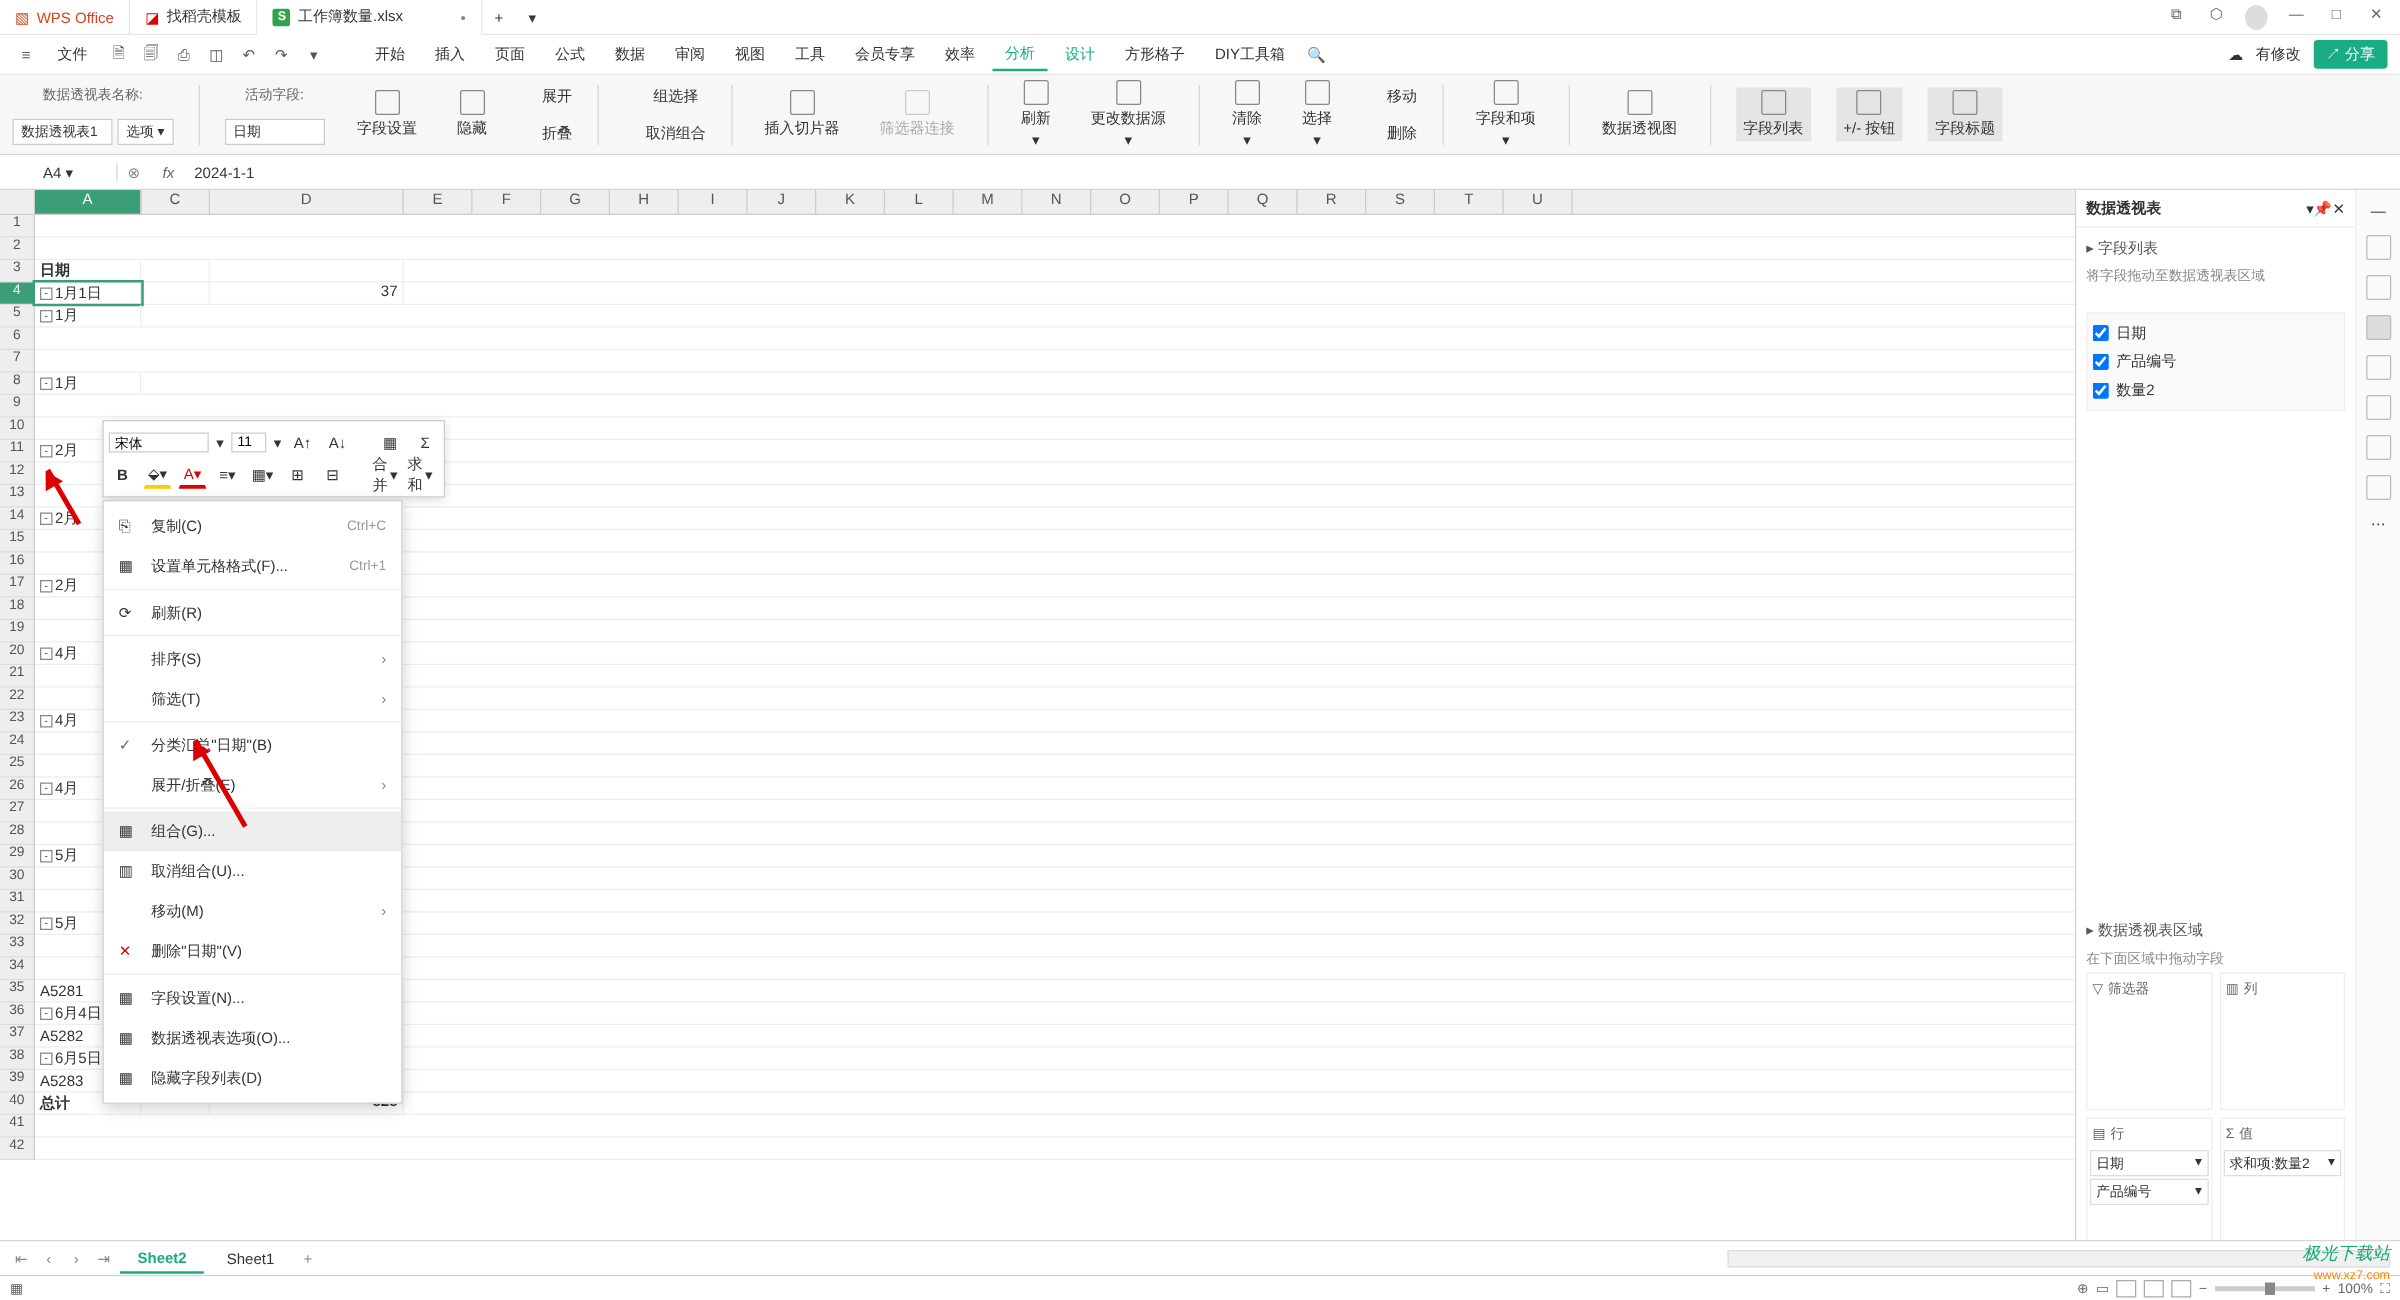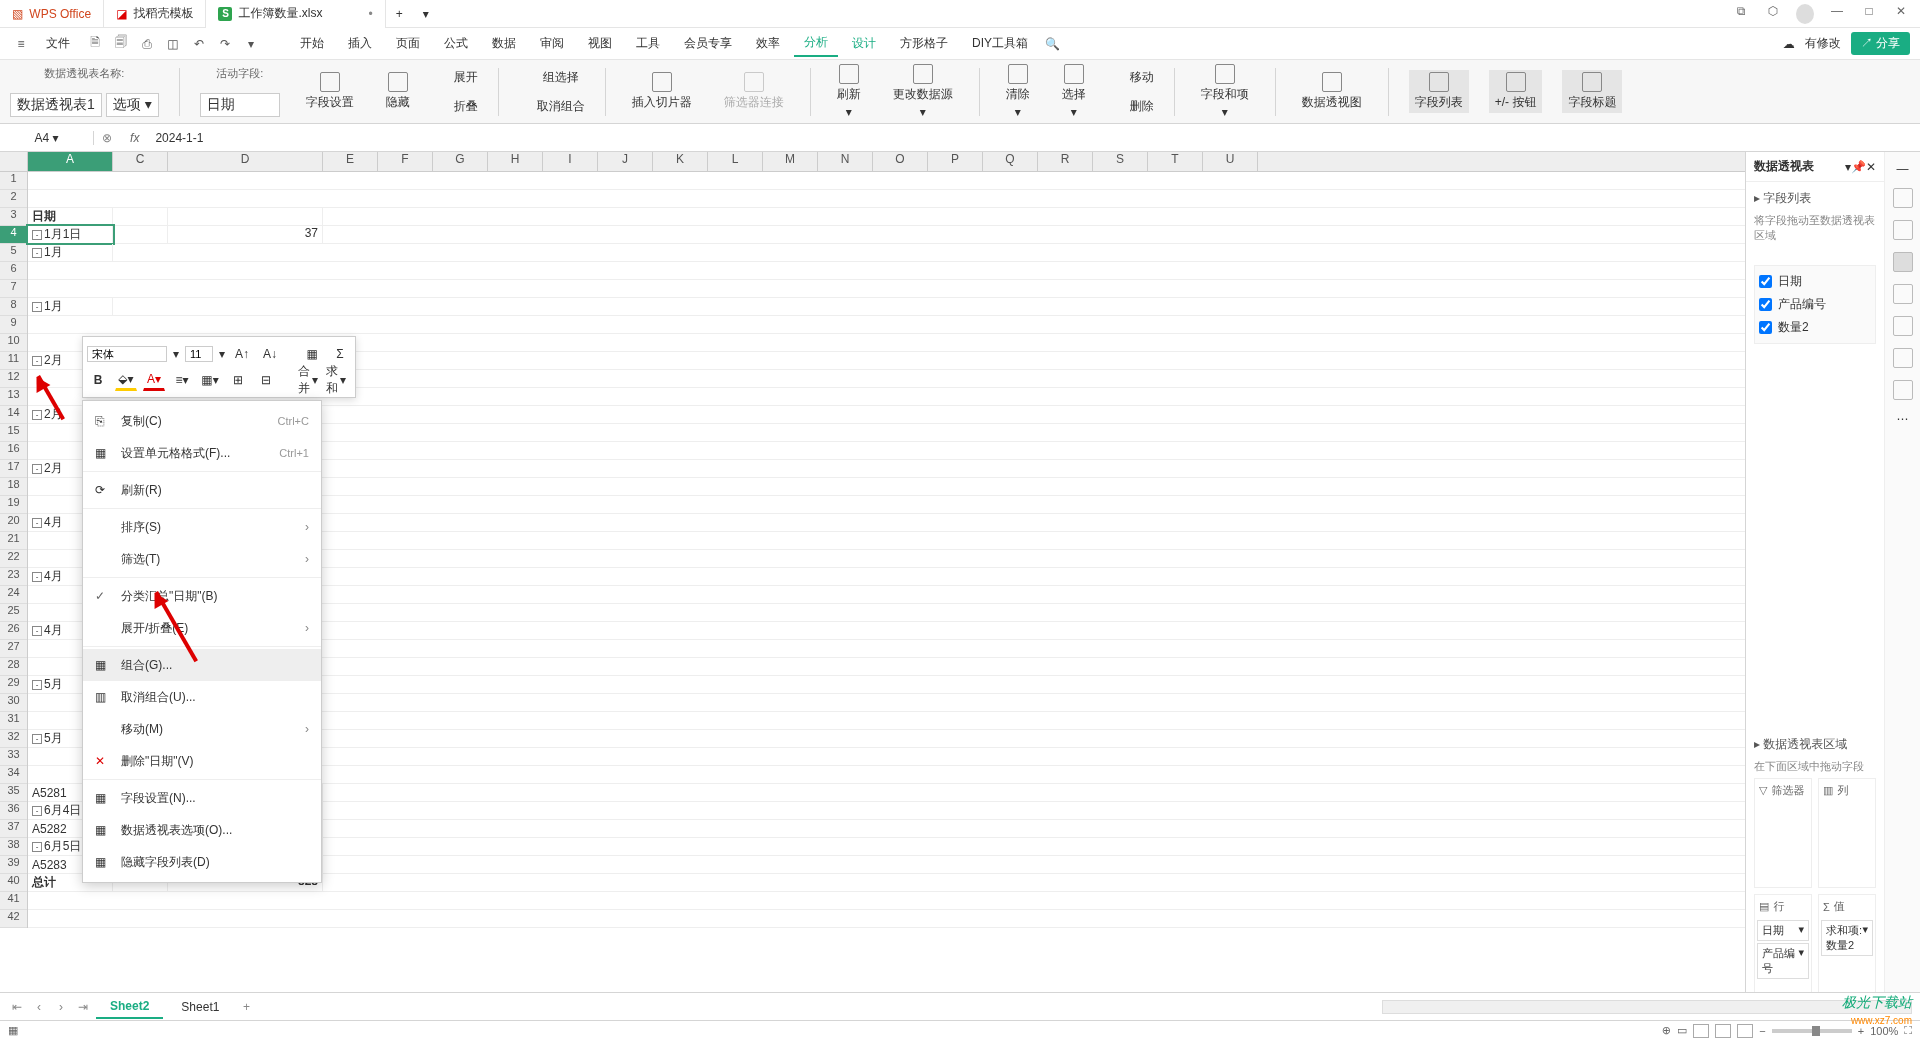--- a/index.html
+++ b/index.html
@@ -22,21 +22,21 @@
 .menurow .mbtn { padding: 4px 10px; }
 .menurow .mbtn.active { color: #1aad83; border-bottom: 2px solid #1aad83; }
 .menurow .iconbtn { width: 22px; height: 22px; display: inline-flex; align-items: center; justify-content: center; color: #555; }
 .rightmenu { margin-left: auto; display: flex; align-items: center; gap: 10px; }
 .share-btn { background: #1aad83; color: #fff; border-radius: 3px; padding: 3px 10px; }
 
 
 .ribbon { height: 64px; background: #f7f7f7; display: flex; align-items: center; padding: 0 10px; gap: 20px; border-bottom: 1px solid #d5d5d5; }
 .rgroup { display: flex; flex-direction: column; gap: 12px; align-items: center; }
 .rgroup .lbl { font-size: 11px; color: #666; }
-.rgroup .box { border: 1px solid #ccc; padding: 2px 6px; background: #fff; min-width: 80px; font-size: 14px; }
+.rgroup .box { border: 1px solid #ccc; padding: 2px 6px; background: #fff; min-width: 80px; font-size: 11px; }
 .rbtn { display: flex; flex-direction: column; align-items: center; gap: 2px; padding: 2px 6px; }
 .rbtn .ricon { width: 20px; height: 20px; border: 1px solid #888; border-radius: 2px; }
 .vsep { width: 1px; height: 48px; background: #d5d5d5; }
 .rbtn-row { display: flex; align-items: center; gap: 4px; }
 .rbtn.highlighted { background: #e5e5e5; }
 
 
 .fbar { height: 28px; background: #fff; display: flex; align-items: center; border-bottom: 1px solid #d5d5d5; }
 .cellref { width: 94px; border-right: 1px solid #d5d5d5; text-align: center; padding: 0 6px; }
 .fx { padding: 0 10px; color: #666; font-style: italic; }
@@ -80,21 +80,21 @@
 .check { color: #666; }
 
 
 .arrow1 { position: absolute; left: 32px; top: 224px; transform: rotate(-30deg); z-index: 40; pointer-events: none; }
 .arrow2 { position: absolute; left: 150px; top: 440px; transform: rotate(-30deg); z-index: 40; pointer-events: none; }
 .redarrow { width: 0; height: 0; border-left: 8px solid transparent; border-right: 8px solid transparent; border-bottom: 14px solid #d00; }
 .redarrow::after { content: ''; display: block; width: 4px; height: 50px; background: #d00; margin: 0 auto; }
 .arrow2 .redarrow::after { height: 80px; }
 
 
-.rightpanel { width: 175px; background: #fff; border-left: 1px solid #d5d5d5; display: flex; }
+.rightpanel { width: 260px; background: #fff; border-left: 1px solid #d5d5d5; display: flex; }
 .rpcontent { flex: 1; display: flex; flex-direction: column; }
 .rphead { height: 30px; display: flex; align-items: center; padding: 0 8px; border-bottom: 1px solid #eee; }
 .rphead .title { flex: 1; font-weight: bold; }
 .rpsection { padding: 8px; }
 .rpsection .secttl { font-size: 12px; margin-bottom: 6px; color: #555; }
 .fieldbox { border: 1px solid #eee; background: #fafafa; padding: 4px; }
 .fielditem { display: flex; align-items: center; gap: 6px; padding: 3px 0; }
 .fielditem input { }
 .dropzones { display: grid; grid-template-columns: 1fr 1fr; gap: 6px; }
 .dropzone { border: 1px solid #eee; min-height: 110px; }

